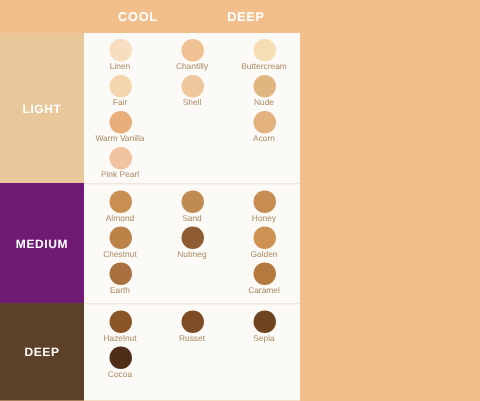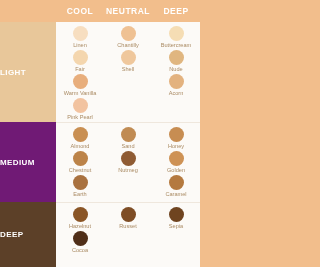--- a/index.html
+++ b/index.html
@@ -52,20 +52,21 @@
     position: absolute;
     left: 0;
     top: 22px;
     width: 56px;
     height: 245px;
   }
   .side-band {
     width: 100%;
     display: flex;
     align-items: center;
+    justify-content: center;
     box-sizing: border-box;
   }
   .side-band span {
     color: #FFFFFF;
     font-size: 8px;
     font-weight: bold;
     letter-spacing: 0.4px;
   }
   .band-light  { height: 100px; background: #E8C79A; }
   .band-medium { height: 80px;  background: #A97550; }
@@ -118,21 +119,20 @@
 </style>
 </head>
 <body>
 
 <div class="chart" style="background: rgb(242, 190, 140);">
 
   <div class="header">
     <div class="header-spacer"></div>
     <div class="header-cols">
       <div class="col-head">COOL</div>
-      <div class="col-head">NEUTRAL</div>
       <div class="col-head">DEEP</div>
     </div>
   </div>
 
   <div class="sidebar">
     <div class="side-band band-light" style="background: rgb(232, 199, 154);">
       <span>LIGHT</span>
     </div>
     <div class="side-band band-medium" style="background: #701a75;">
       <span>MEDIUM</span>

